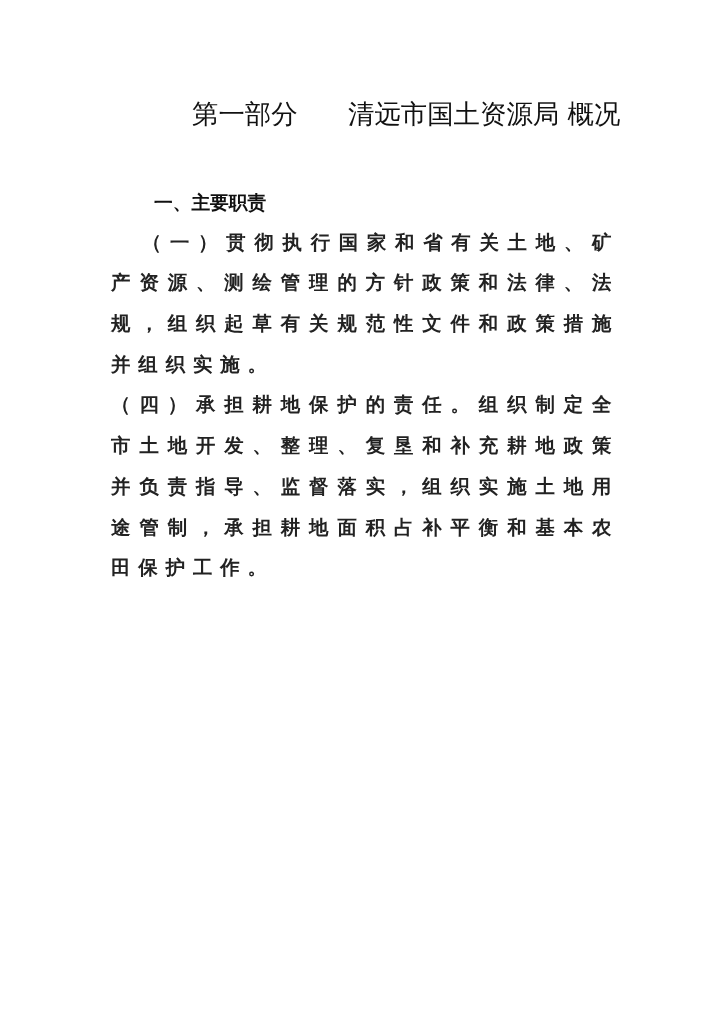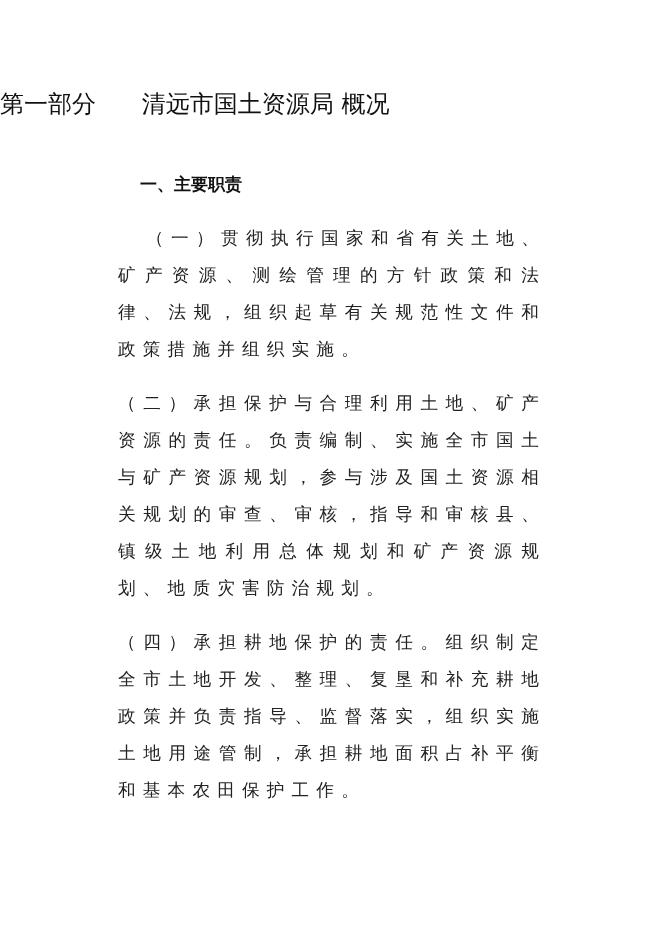--- a/index.html
+++ b/index.html
@@ -1,37 +1,36 @@
 <!DOCTYPE html>
 <html><head>
 <meta charset="utf-8">
 <style>
   html, body { margin: 0; padding: 0; background: #ffffff; }
   body { width: 662px; height: 936px; position: relative; overflow: hidden; color: #111; }
   .title {
-    position: absolute; left: 0; top: 88px; width: 564px; text-align: left;
+    position: absolute; left: 0; top: 88px; width: 564px; text-align: right;
     font-family: "DejaVu Sans", sans-serif; font-size: 24px; color: #111;
     white-space: pre;
   }
   .section {
     position: absolute; left: 140px; top: 173px;
     font-family: "DejaVu Sans", sans-serif; font-size: 17px; font-weight: bold; color: #111;
   }
   .body {
     position: absolute; left: 101px; top: 203px; width: 462px;
     font-family: "DejaVu Sans", sans-serif; font-size: 17.6px; line-height: 37px;
     letter-spacing: 7.2px; color: #222; text-align: justify;
   }
-  .para { margin: 17px; padding: 0; }
+  .para { margin: 0; padding: 0; font-weight: bold; }
   .para.indent { text-indent: 28px; }
 </style>
 </head>
 <body>
 
 <div class="title">第一部分      清远市国土资源局 概况</div>
 <div class="section">一、主要职责</div>
 
 <div class="body">
   <p class="para indent">（一）贯彻执行国家和省有关土地、矿产资源、测绘管理的方针政策和法律、法规，组织起草有关规范性文件和政策措施并组织实施。</p>
-  <p class="para">（二）承担保护与合理利用土地、矿产资源的责任。负责编制、实施全市国土与矿产资源规划，参与涉及国土资源相关规划的审查、审核，指导和审核县、镇级土地利用总体规划和矿产资源规划、地质灾害防治规划。</p>
   <p class="para">（四）承担耕地保护的责任。组织制定全市土地开发、整理、复垦和补充耕地政策并负责指导、监督落实，组织实施土地用途管制，承担耕地面积占补平衡和基本农田保护工作。</p>
 
 </div>
 
 </body></html>

